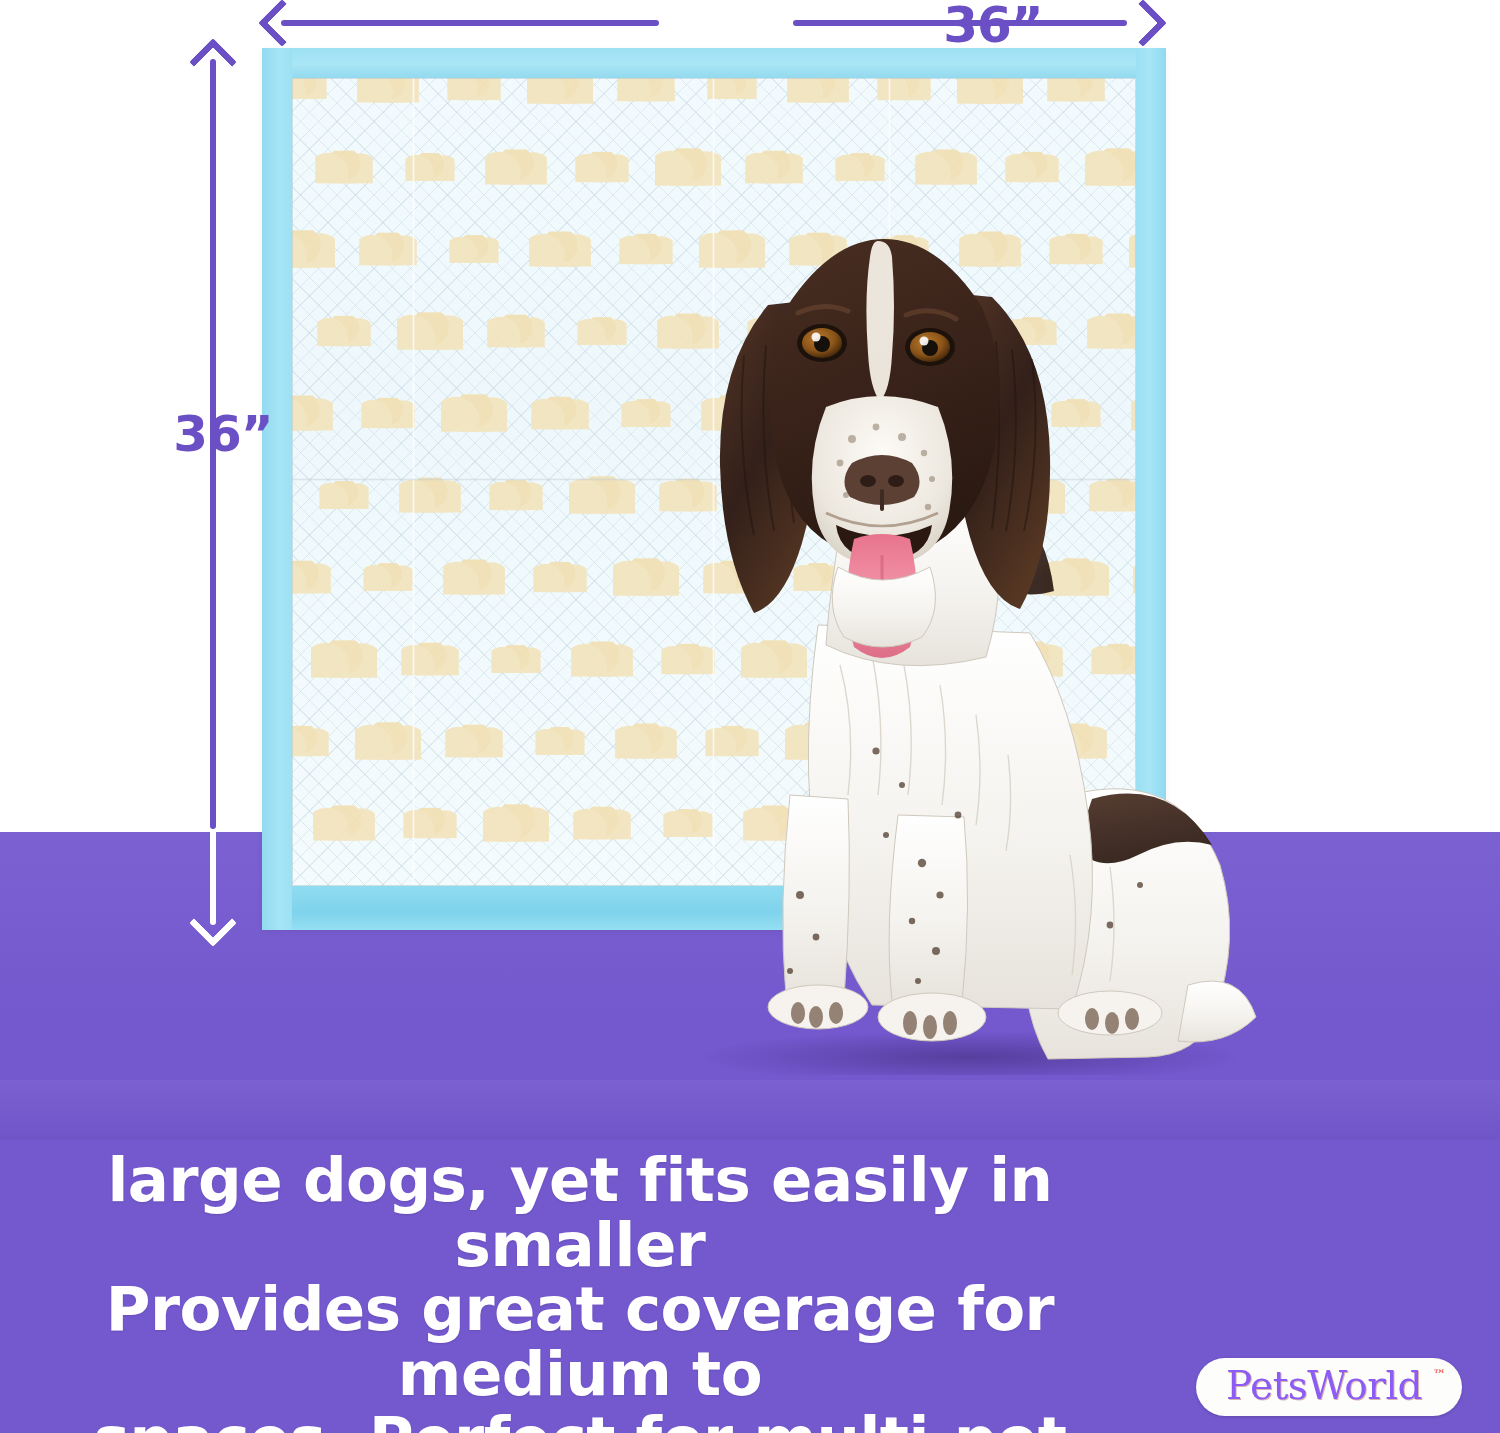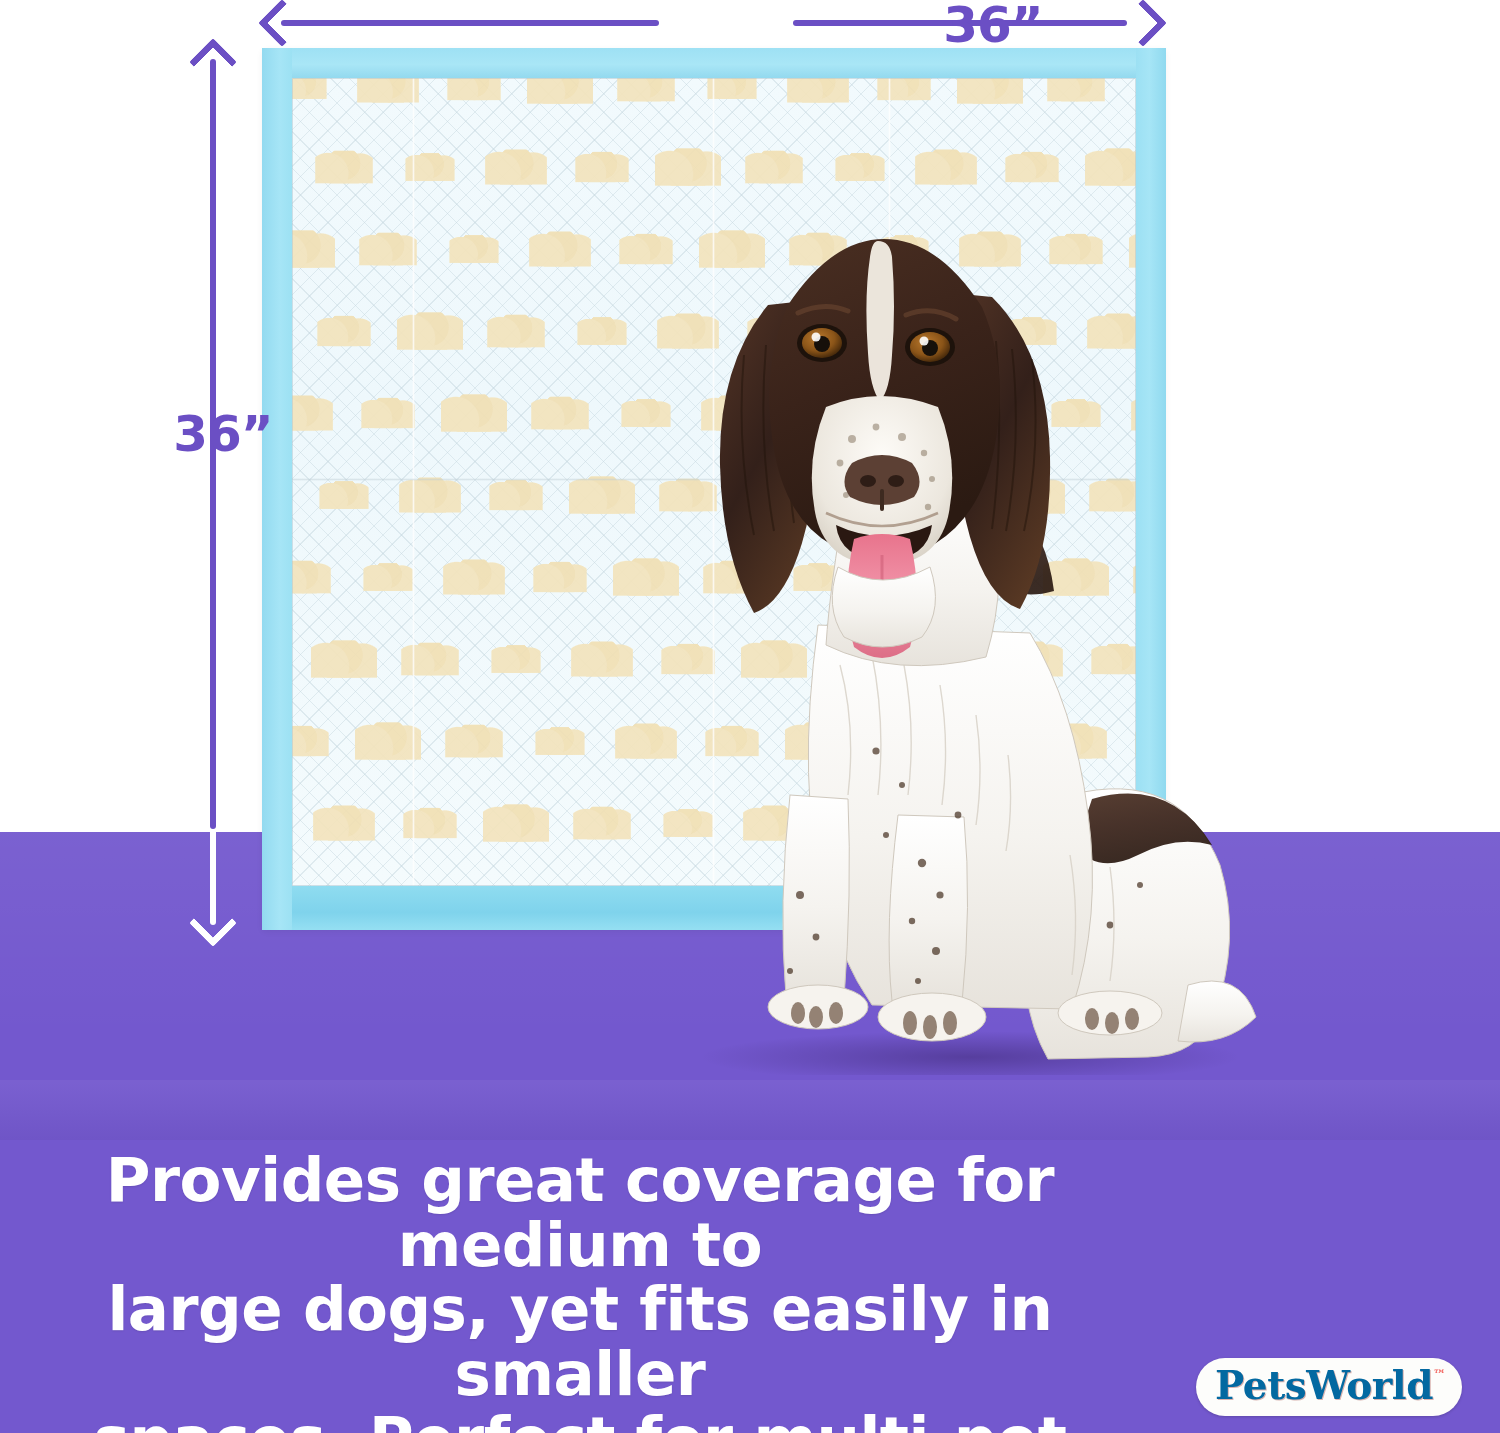--- a/index.html
+++ b/index.html
@@ -144,21 +144,21 @@
 
   
   .logo {
     position:absolute; left:1196px; top:1358px;
     width:266px; height:58px;
     background:#fdfdfb; border-radius:29px;
     box-shadow:0 1px 3px rgba(0,0,0,.18);
     display:flex; align-items:center; justify-content:center;
   }
   .logo-text {
-    color:#0369a1; font-size:39px; font-weight:bold;
+    color:#8b5cf6; font-size:39px; font-weight:normal;
     font-family:"DejaVu Serif", serif; letter-spacing:-.5px;
     text-shadow:1px 1px 0 rgba(150,40,35,.35);
     position:relative; top:-2px; left:-5px;
   }
   .logo-tm {
     position:absolute; right:16px; top:9px;
     color:#f2605a; font-size:13px; font-weight:bold;
     font-family:"DejaVu Serif", serif;
   }
 </style>
@@ -462,22 +462,22 @@
 
   <div class="dim-v">
     <div class="ah-up"></div>
     <div class="vseg top"></div>
     <div class="vseg bottom"></div>
     <div class="ah-down"></div>
   </div>
   <div class="dim-label-v">36”</div>
 
   <div class="caption">
+    <div>large dogs, yet fits easily in smaller</div>
     <div>Provides great coverage for medium to</div>
-    <div>large dogs, yet fits easily in smaller</div>
     <div>spaces. Perfect for multi-pet setups.</div>
   </div>
 
   <div class="logo">
     <span class="logo-text">PetsWorld</span>
     <span class="logo-tm">™</span>
   </div>
 
 </div>
 

